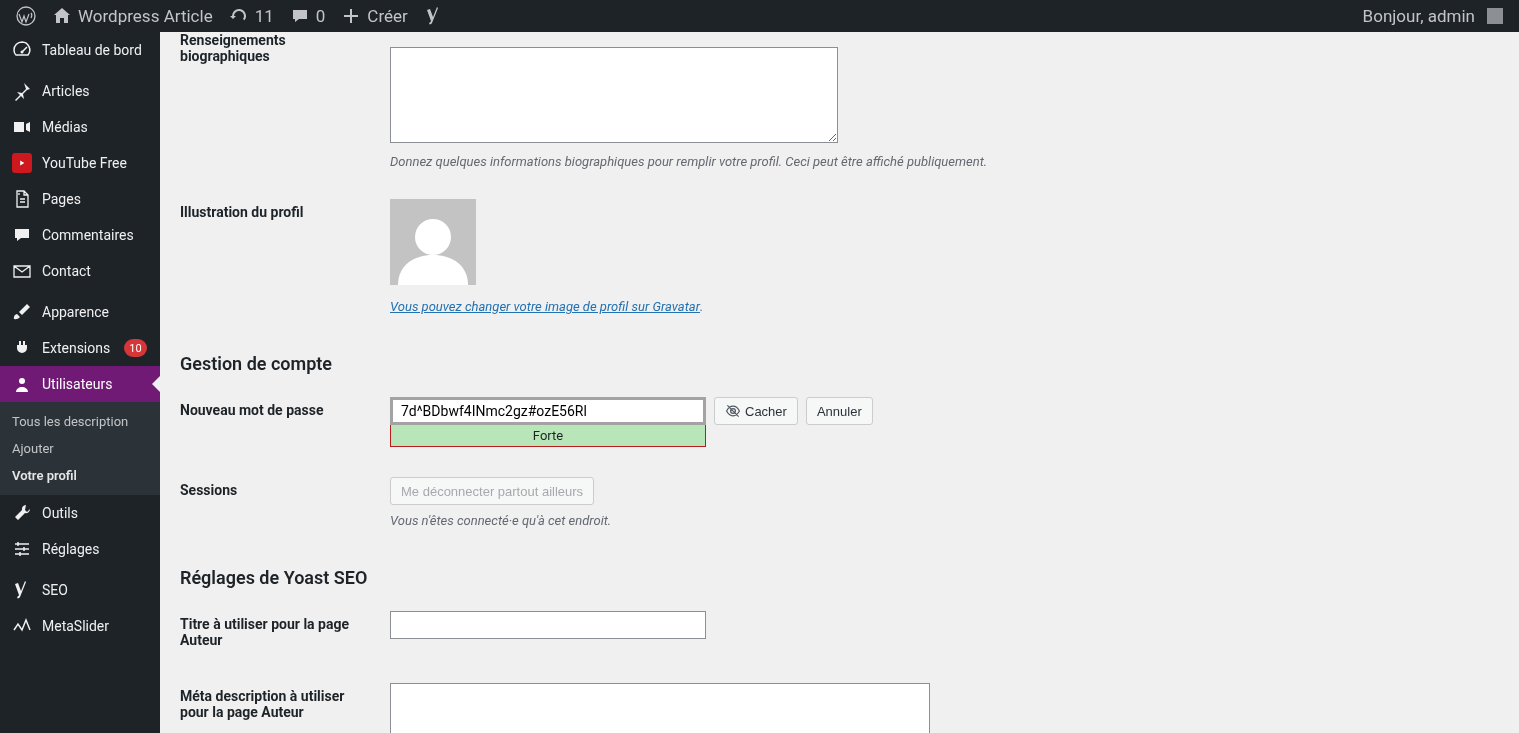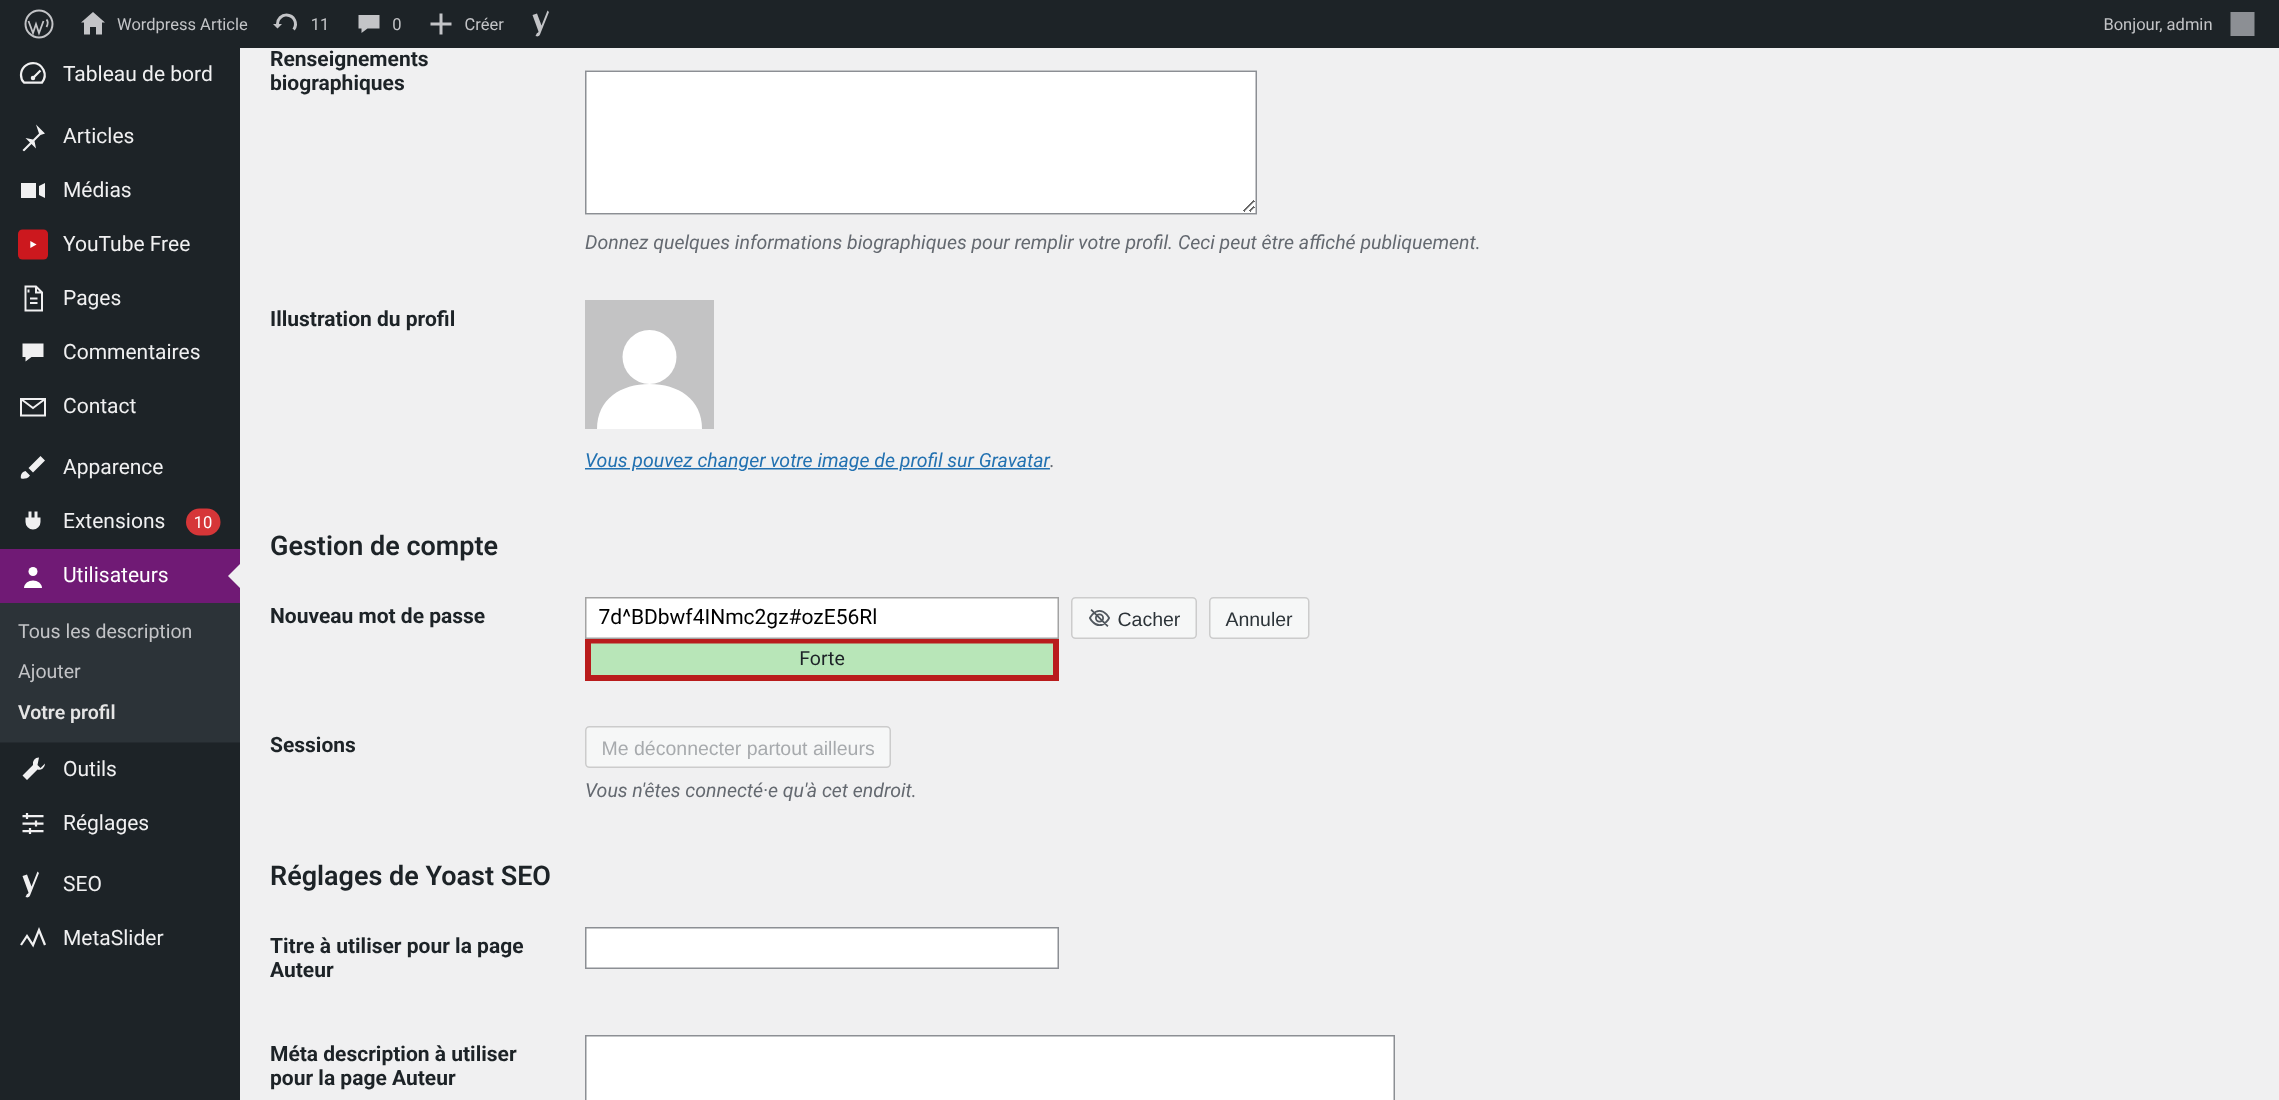--- a/index.html
+++ b/index.html
@@ -1,17 +1,17 @@
 <!DOCTYPE html>
 <html><head>
 <meta charset="utf-8">
 <style>
 * { box-sizing: border-box; margin: 0; padding: 0; }
 body { font-family: -apple-system, BlinkMacSystemFont, "Segoe UI", Roboto, sans-serif; font-size: 13px; color: #3c434a; background: #f0f0f1; }
-#adminbar { position: fixed; top: 0; left: 0; right: 0; height: 32px; background: #1d2327; color: #c3c4c7; display: flex; align-items: center; padding: 0 8px; z-index: 100; font-size: 11px; }
+#adminbar { position: fixed; top: 0; left: 0; right: 0; height: 32px; background: #1d2327; color: #c3c4c7; display: flex; align-items: center; padding: 0 8px; z-index: 100; font-size: 17px; }
 #adminbar .ab-item { display: flex; align-items: center; padding: 0 8px; height: 32px; color: #c3c4c7; cursor: pointer; gap: 6px; }
 #adminbar .ab-right { margin-left: auto; display: flex; align-items: center; }
 #adminbar .ab-avatar { width: 16px; height: 16px; background: #8c8f94; margin-left: 6px; }
 #adminmenu { position: fixed; top: 32px; left: 0; bottom: 0; width: 160px; background: #1d2327; color: #c3c4c7; overflow-y: auto; }
 #adminmenu .menu-item { display: flex; align-items: center; padding: 8px 12px; cursor: pointer; gap: 10px; font-size: 14px; color: #f0f0f1; }
 #adminmenu .menu-item.current { background: #701a75; color: #fff; position: relative; }
 #adminmenu .menu-item.current::after { content: ""; position: absolute; right: 0; top: 50%; margin-top: -8px; border: 8px solid transparent; border-right-color: #f0f0f1; }
 #adminmenu .menu-sep { height: 5px; }
 #adminmenu .submenu { background: #2c3338; padding: 6px 0; }
 #adminmenu .submenu .sub-item { padding: 6px 12px; font-size: 13px; color: #c3c4c7; cursor: pointer; }
@@ -24,22 +24,22 @@
 .form-table th { text-align: left; vertical-align: top; padding: 20px 10px 20px 0; width: 200px; font-weight: 700; font-size: 14px; color: #1d2327; }
 .form-table td { padding: 15px 10px; vertical-align: top; }
 textarea.bio { width: 448px; height: 96px; resize: both; font-family: inherit; font-size: 14px; border: 1px solid #8c8f94; padding: 4px; }
 textarea.metadesc { width: 540px; height: 94px; border: 1px solid #8c8f94; padding: 4px; font-family: inherit; }
 .description { color: #646970; font-style: italic; font-size: 13px; margin-top: 8px; }
 .avatar-placeholder { width: 86px; height: 86px; background: #c3c3c4; display: flex; align-items: flex-end; justify-content: center; overflow: hidden; }
 .gravatar-link { color: #2271b1; text-decoration: underline; font-style: italic; font-size: 13px; display: inline-block; margin-top: 14px; cursor: pointer; }
 h2.section { font-size: 18px; font-weight: 600; color: #1d2327; margin: 24px 0 8px; }
 .pw-wrap { display: flex; gap: 8px; align-items: flex-start; }
 .pw-field { width: 316px; }
-.pw-field input { width: 100%; padding: 4px 8px; border: 1px solid #a3a3a3; font-family: inherit; font-size: 14px; height: 28px; }
-.pw-strength { background: #b8e6b8; border: 4px solid #b91c1c; text-align: center; padding: 3px; font-size: 13px; color: #1d2327; margin-top: -1px; }
+.pw-field input { width: 100%; padding: 4px 8px; border: 3px solid #a3a3a3; font-family: inherit; font-size: 14px; height: 28px; }
+.pw-strength { background: #b8e6b8; border: 1px solid #b91c1c; text-align: center; padding: 3px; font-size: 13px; color: #1d2327; margin-top: -1px; }
 .button { background: #f6f7f7; border: 1px solid #cccccc; border-radius: 3px; padding: 0 10px; height: 28px; font-size: 13px; cursor: pointer; color: #2c3338; display: inline-flex; align-items: center; gap: 4px; }
 .button.disabled { color: #a7aaad; cursor: default; }
 input.regular { padding: 3px 8px; border: 1px solid #8c8f94; font-size: 14px; height: 28px; width: 316px; }
 </style>
 </head>
 <body>
 
 <div id="adminbar">
   <div class="ab-item">
     <svg class="menu-icon" viewBox="0 0 20 20">

